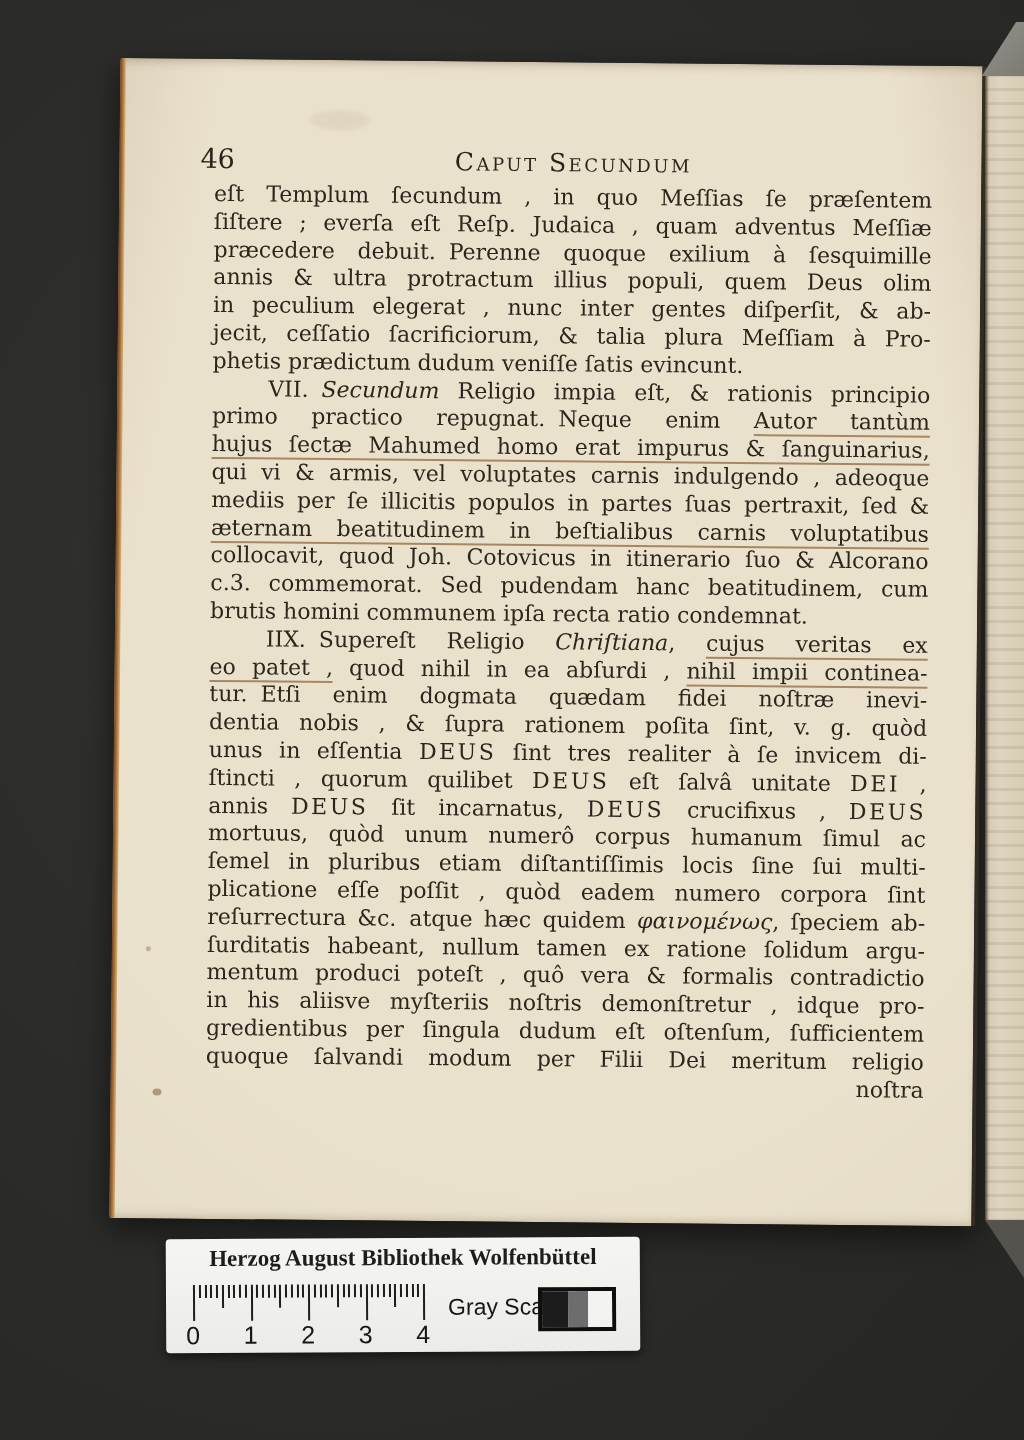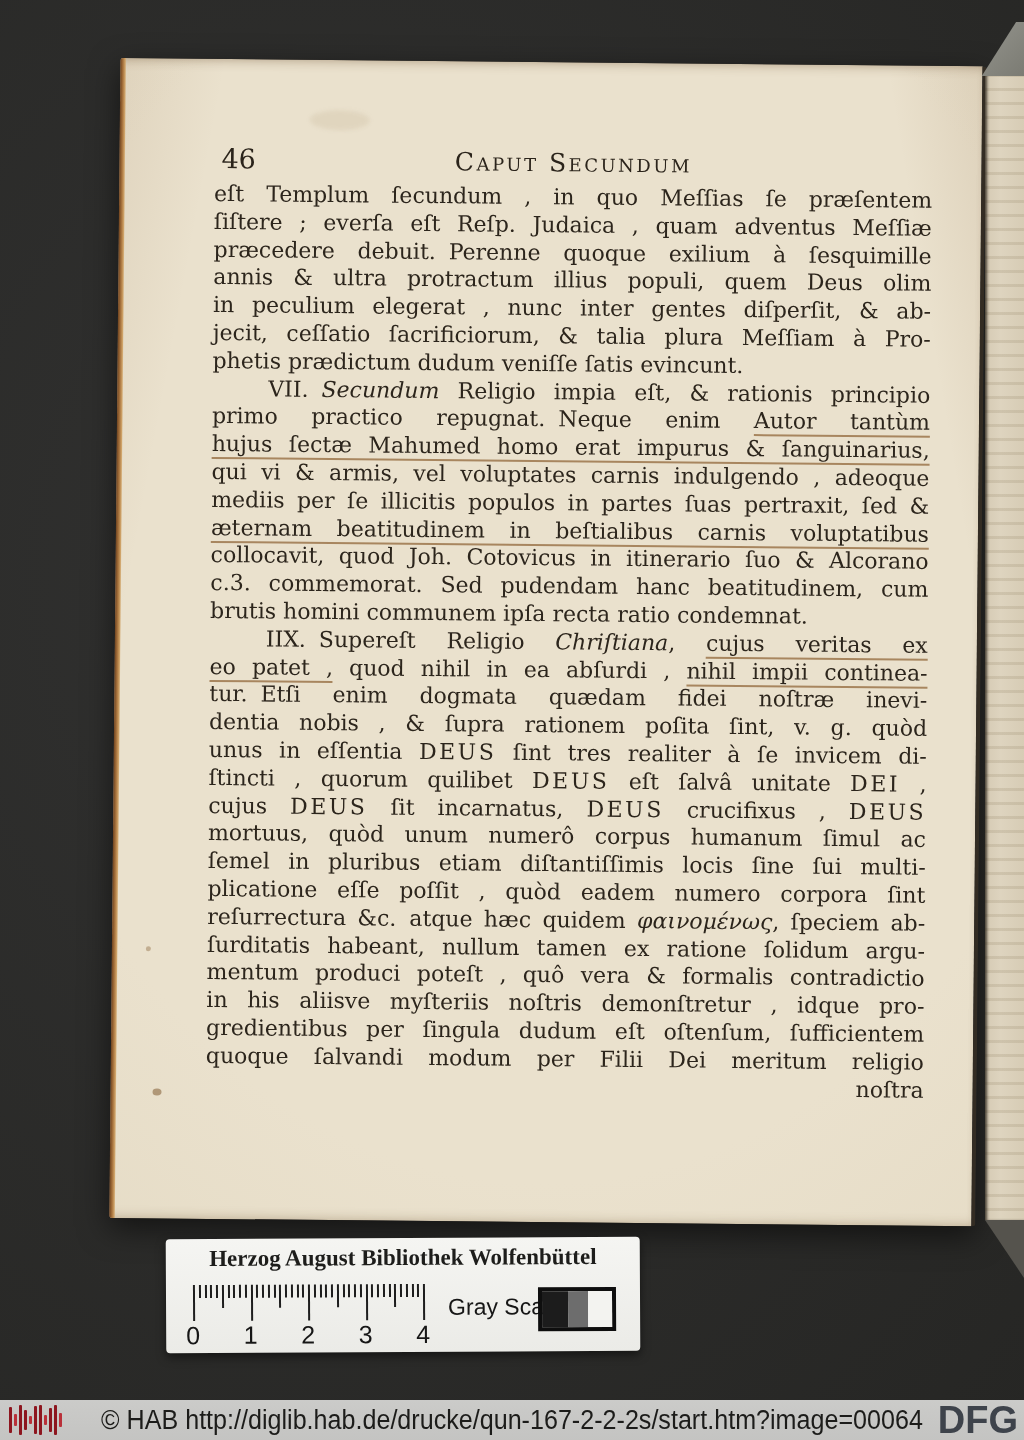--- a/index.html
+++ b/index.html
@@ -19,21 +19,21 @@
     border-right:4px solid #332c23;border-radius:3px;}
   .book-page::before{content:"";position:absolute;left:0;top:0;bottom:0;width:6px;
     background:linear-gradient(90deg,#6f431f 0%,#a9753f 45%,#cfa368 80%,rgba(207,163,104,0) 100%);
     border-radius:3px 0 0 3px;}
   .stain{position:absolute;border-radius:50%;}
   .stain.s1{left:42px;top:1030px;width:9px;height:7px;background:rgba(120,80,35,.5);}
   .stain.s2{left:34px;top:888px;width:5px;height:5px;background:rgba(120,80,35,.35);}
   .stain.s3{left:190px;top:50px;width:60px;height:20px;background:rgba(140,105,60,.10);filter:blur(2px);}
 
   
-  .page-number{position:absolute;left:102px;top:84px;font-size:27px;color:#2b241b;}
+  .page-number{position:absolute;left:81px;top:84px;font-size:27px;color:#2b241b;}
   .running-header{position:absolute;left:95px;top:86px;width:718px;text-align:center;
     font-variant:small-caps;letter-spacing:2.5px;font-size:25px;color:#2b241b;}
   .text-block{position:absolute;left:95px;top:121px;width:718px;color:#2c251c;
     font-size:22px;line-height:27.8px;}
   .line{text-align:justify;text-align-last:justify;}
   .line.flush{text-align-last:left;}
   .line.indent{padding-left:56px;}
   .line.catchword{text-align:right;text-align-last:right;}
   .it{font-style:italic;}
   .ul{border-bottom:2px solid rgba(139,95,48,.7);padding-bottom:1px;}
@@ -110,21 +110,21 @@
         <div class="line"><span class="ul">æternam beatitudinem in beſtialibus carnis voluptatibus</span></div>
         <div class="line"><span>collocavit, quod Joh. Cotovicus in itinerario ſuo &amp; Alcorano</span></div>
         <div class="line"><span>c.3. commemorat. Sed pudendam hanc beatitudinem, cum</span></div>
         <div class="line flush"><span>brutis homini communem ipſa recta ratio condemnat.</span></div>
         <div class="line indent"><span class="gap">IIX.</span><span>Supereſt Religio </span><span class="it">Chriſtiana</span><span>, </span><span class="ul">cujus veritas ex</span></div>
         <div class="line"><span class="ul">eo patet ,</span><span> quod nihil in ea abſurdi , </span><span class="ul">nihil impii continea-</span></div>
         <div class="line"><span class="gap">tur.</span><span>Etſi enim dogmata quædam fidei noſtræ inevi-</span></div>
         <div class="line"><span>dentia nobis , &amp; ſupra rationem poſita ſint, v. g. quòd</span></div>
         <div class="line"><span>unus in eſſentia </span><span class="spaced">DEUS</span><span> ſint tres realiter à ſe invicem di-</span></div>
         <div class="line"><span>ſtincti , quorum quilibet </span><span class="spaced">DEUS</span><span> eſt ſalvâ unitate </span><span class="spaced">DEI</span><span> ,</span></div>
-        <div class="line"><span>cujus </span><span class="spaced">DEUS</span><span> ſit incarnatus, </span><span class="spaced">DEUS</span><span> crucifixus , </span><span class="spaced">DEUS</span></div>
+        <div class="line"><span>annis </span><span class="spaced">DEUS</span><span> ſit incarnatus, </span><span class="spaced">DEUS</span><span> crucifixus , </span><span class="spaced">DEUS</span></div>
         <div class="line"><span>mortuus, quòd unum numerô corpus humanum ſimul ac</span></div>
         <div class="line"><span>ſemel in pluribus etiam diſtantiſſimis locis ſine ſui multi-</span></div>
         <div class="line"><span>plicatione eſſe poſſit , quòd eadem numero corpora ſint</span></div>
         <div class="line"><span class="gap">reſurrectura &amp;c.</span><span>atque hæc quidem </span><span class="it">φαινομένως</span><span>, ſpeciem ab-</span></div>
         <div class="line"><span>ſurditatis habeant, nullum tamen ex ratione ſolidum argu-</span></div>
         <div class="line"><span>mentum produci poteſt , quô vera &amp; formalis contradictio</span></div>
         <div class="line"><span>in his aliisve myſteriis noſtris demonſtretur , idque pro-</span></div>
         <div class="line"><span>gredientibus per ſingula dudum eſt oſtenſum, ſufficientem</span></div>
         <div class="line"><span>quoque ſalvandi modum per Filii Dei meritum religio</span></div>
         <div class="line catchword">noſtra</div>
@@ -188,31 +188,14 @@
         <span style="left: 230px;">4</span>
       </div>
     <div class="grayscale-label">Gray Scale</div>
     <div class="grayscale-box">
         <div class="sq" style="background: rgb(28, 28, 28); width: 26px;"></div>
         <div class="sq" style="background: rgb(109, 109, 109); width: 20px;"></div>
         <div class="sq" style="background: rgb(243, 243, 240); width: 24px;"></div>
       </div>
   </div>
 
-  <div class="footer-bar">
-    <div class="hab-mark">
-        <i style="height: 26px; background: rgb(141, 22, 31);"></i>
-        <i style="height: 12px; background: rgb(185, 48, 57);"></i>
-        <i style="height: 30px; background: rgb(141, 22, 31);"></i>
-        <i style="height: 20px; background: rgb(141, 22, 31);"></i>
-        <i style="height: 8px; background: rgb(185, 48, 57);"></i>
-        <i style="height: 28px; background: rgb(141, 22, 31);"></i>
-        <i style="height: 30px; background: rgb(141, 22, 31);"></i>
-        <i style="height: 10px; background: rgb(185, 48, 57);"></i>
-        <i style="height: 24px; background: rgb(141, 22, 31);"></i>
-        <i style="height: 30px; background: rgb(141, 22, 31);"></i>
-        <i style="height: 14px; background: rgb(185, 48, 57);"></i>
-      </div>
-    <div class="copyright">© HAB http://diglib.hab.de/drucke/qun-167-2-2-2s/start.htm?image=00064</div>
-    <div class="dfg-logo">DFG</div>
-  </div>
 
 </div>
 
 </body></html>

